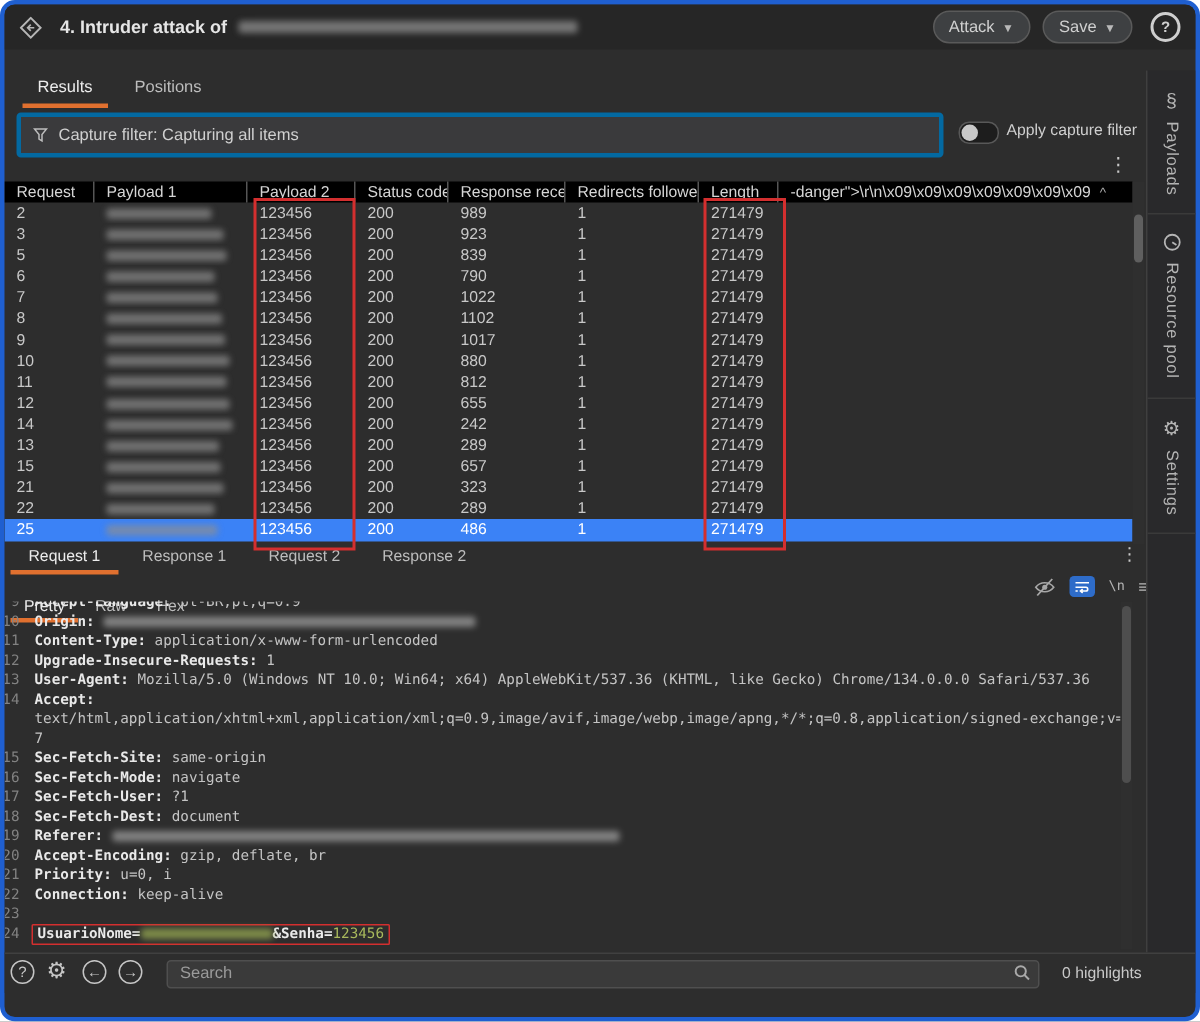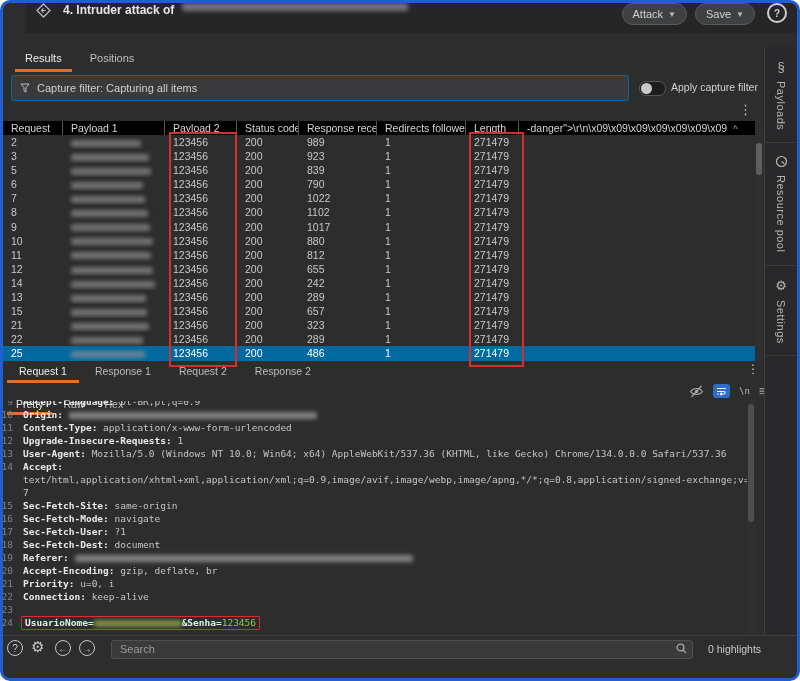--- a/index.html
+++ b/index.html
@@ -4,58 +4,58 @@
 <style>
   html,body{margin:0;padding:0;background:#ffffff;}
   .window{
     position:relative;width:794px;height:675px;margin:0;
     border:3px solid #1f5fd0;border-radius:10px;overflow:hidden;
     background:#2d2d2d;font-family:"Liberation Sans",sans-serif;
     -webkit-font-smoothing:antialiased;
   }
   
   .titlebar{position:absolute;top:0;left:0;right:0;height:30px;background:#262626;
-    display:flex;align-items:flex-start;padding:0 10px;box-sizing:border-box;margin-left:23px;}
+    display:flex;align-items:center;padding:0 10px;box-sizing:border-box;}
   .popin{width:15px;height:15px;margin-right:12px;flex:0 0 auto;}
   .title{font-size:12px;font-weight:bold;color:#e6e6e6;white-space:nowrap;}
   .blurbar{display:inline-block;height:8px;border-radius:2px;background:#8f8f8f;
     filter:blur(2px);opacity:.75;vertical-align:middle;}
   .title-blur{width:226px;margin-left:8px;}
   .tb-spacer{flex:1;}
   .tb-btn{height:20px;padding:0 10px;margin-left:8px;border:1px solid #5a5a5a;border-radius:11px;
     background:#3e4042;color:#d0d0d0;font-size:11px;display:flex;align-items:center;gap:5px;cursor:default;}
   .chev{font-size:8px;color:#b9b9b9;}
   .help-circ{width:16px;height:16px;margin-left:12px;border:2px solid #cfcfcf;border-radius:50%;
     color:#cfcfcf;font-size:10px;font-weight:bold;display:flex;align-items:center;justify-content:center;}
   
   .main-tabs{position:absolute;top:46px;left:12px;display:flex;gap:8px;}
   .tab{font-size:11px;color:#bdbdbd;padding:3px 10px 5px;cursor:default;white-space:nowrap;}
   .tab.active{color:#ececec;border-bottom:3px solid #e0702f;}
   
-  .fbar{position:absolute;height:24px;left:8px;background:#3a3a3c;border:1px solid #0369a1;border-radius:3px;
+  .fbar{position:absolute;height:24px;left:8px;background:#3a3a3c;border:3px solid #0369a1;border-radius:3px;
     display:flex;align-items:center;padding:12px 8px;box-sizing:border-box;font-size:11px;color:#d0d0d0;gap:7px;}
   .fbar.capture{top:72px;width:618px;}
   .fbar.view{top:101px;width:722px;}
   .toggle{position:absolute;top:78px;left:636px;width:25px;height:13px;border-radius:7px;
     background:#1d1d1d;border:1px solid #585858;}
   .knob{position:absolute;top:1px;left:1px;width:11px;height:11px;border-radius:50%;background:#c9c9c9;}
   .toggle-label{position:absolute;top:78px;left:668px;font-size:10.5px;color:#cfcfcf;}
   .kebab{position:absolute;top:103px;left:736px;color:#c7c7c7;font-size:13px;letter-spacing:0;line-height:7px;
     width:12px;text-align:center;}
   
   .grid{display:grid;grid-template-columns:60px 102px 72px 62px 78px 89px 53px 1fr;}
   .thead{position:absolute;top:118px;left:0;width:752px;height:14px;background:#000000;}
   .hcell{font-size:10.5px;color:#d5d5d5;padding:1px 0 0 8px;border-right:1px solid #565656;
     white-space:nowrap;overflow:hidden;box-sizing:border-box;}
   .hcell:last-child{border-right:none;}
   .sortmark{color:#a9a9a9;margin-left:6px;font-size:9px;}
   .tbody{position:absolute;top:132px;left:0;width:752px;}
   .trow{height:14.1px;line-height:14.1px;font-size:10.5px;color:#c8c8c8;cursor:default;}
   .trow>div{padding-left:8px;white-space:nowrap;overflow:hidden;}
-  .trow.selected{background:#0369a1;color:#ffffff;}
+  .trow.selected{background:#3b82f6;color:#ffffff;}
   .p1blur{display:inline-block;height:7px;border-radius:2px;background:#8f8f8f;filter:blur(2px);
     opacity:.7;vertical-align:middle;}
   .tscroll{position:absolute;left:752px;top:118px;width:8px;height:242px;background:#2f2f2f;}
   .tscroll .thumb{position:absolute;top:22px;left:1px;width:6px;height:32px;background:#5f5f5f;border-radius:3px;}
   
   .anno{position:absolute;border:2px solid #d32f2f;pointer-events:none;z-index:5;}
   .anno.payload2{left:166px;top:129px;width:64px;height:231px;}
   .anno.length{left:466px;top:129px;width:51px;height:231px;}
   
   .msg-tabs{position:absolute;top:360px;left:4px;display:flex;gap:4px;}

